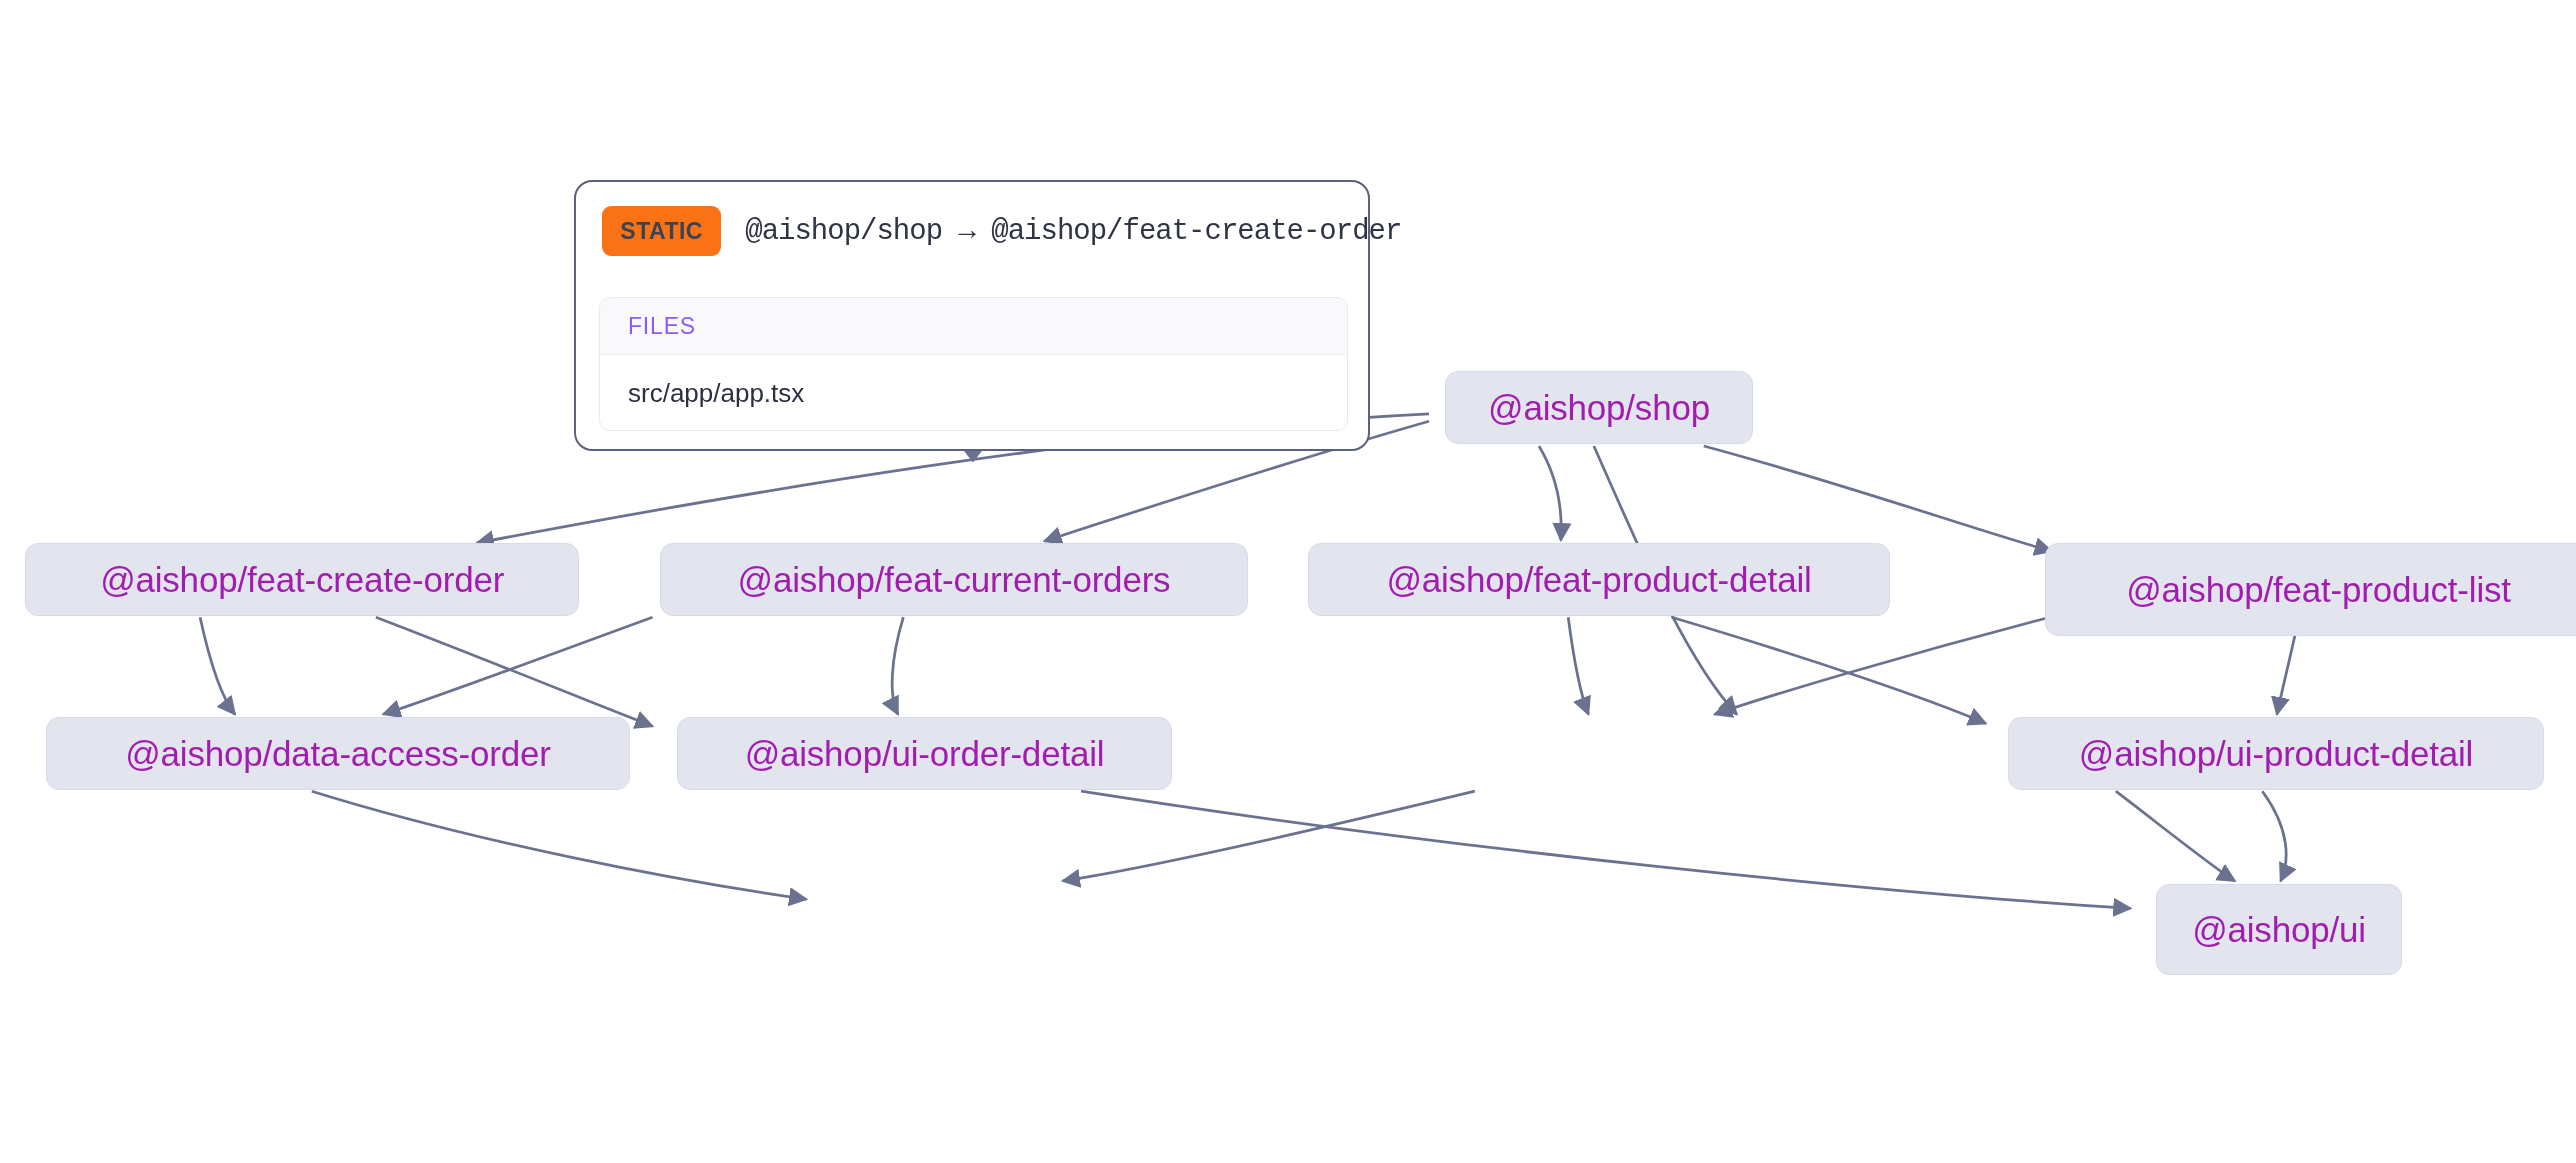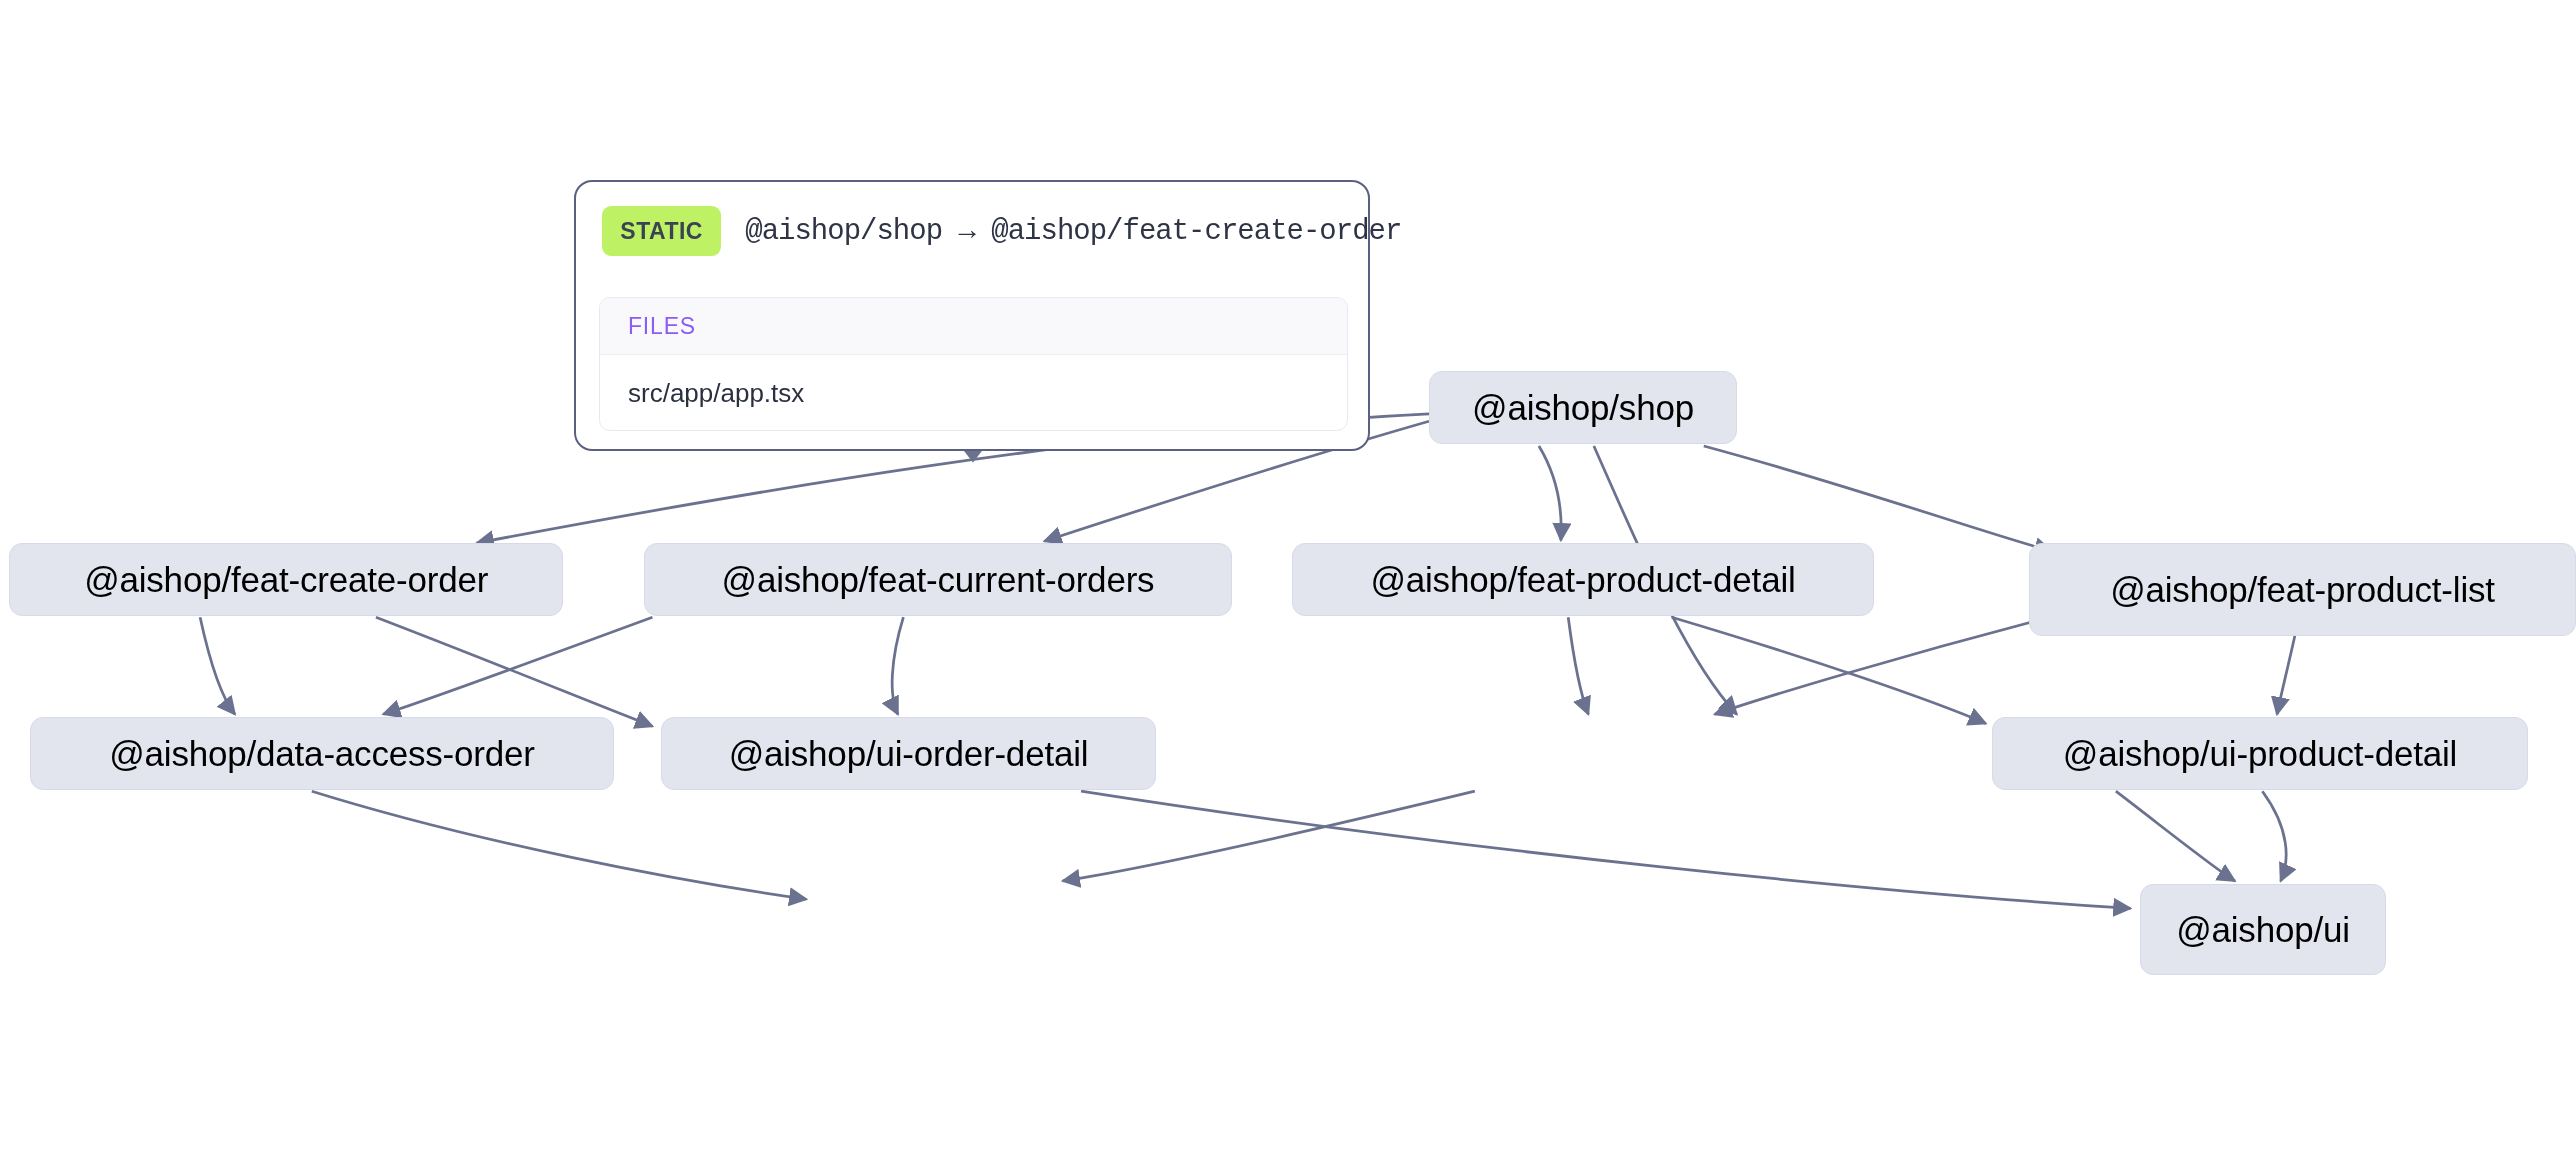--- a/index.html
+++ b/index.html
@@ -22,46 +22,47 @@
     pointer-events: none;
   }
   .node {
     position: absolute;
     background: #e2e4ee;
     border: 0.9px solid #d7daea;
     border-radius: 13px;
     display: flex;
     align-items: center;
     justify-content: center;
-    color: #000000;
+    color: #a21caf;
     font-size: 35px;
     letter-spacing: -0.2px;
     white-space: nowrap;
     cursor: pointer;
+    margin-left: 16px;
   }
   
   #card {
     position: absolute;
     left: 574px;
     top: 180px;
     width: 796px;
     height: 271px;
     background: #ffffff;
     border: 2.7px solid #5b6080;
     border-radius: 18.3px;
     z-index: 40;
   }
   #card-head {
     display: flex;
     align-items: center;
     padding: 24px 0 0 26px;
     gap: 24px;
   }
   #badge {
-    background: #bef264;
+    background: #f97316;
     color: #3b4251;
     font-size: 23px;
     font-weight: bold;
     letter-spacing: 0.5px;
     border-radius: 9.2px;
     padding: 12px 18.3px 11px 18.3px;
   }
   #edge-label {
     font-family: "Liberation Mono", monospace;
     font-size: 29px;

